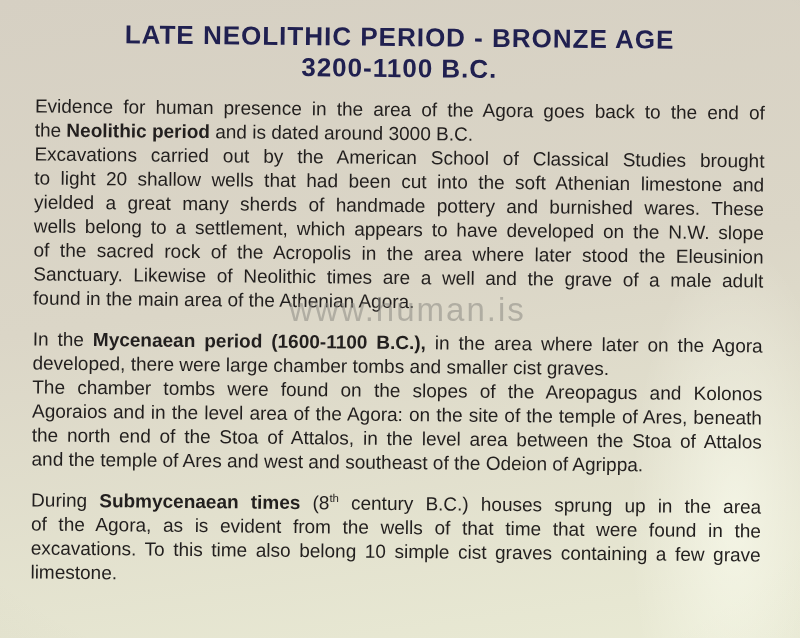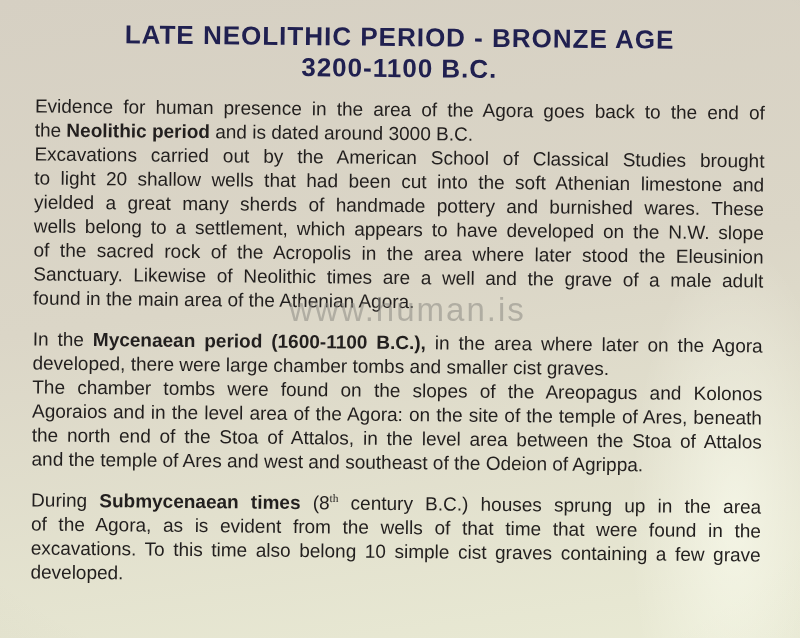--- a/index.html
+++ b/index.html
@@ -30,21 +30,21 @@
   .content {
     position: absolute; left: 36px; top: 98px; width: 730px;
     color: var(--body-text, #221f1e);
     font-size: 19px; line-height: 24px;
   }
   .para { margin: 0 0 17px 0; }
   .para-3 { margin-top: 10px; }
   .line { text-align: left; }
   .line.fill { text-align: justify; text-align-last: justify; }
   b { font-weight: bold; }
-  sup { font-size: 0.6em; line-height: 0; vertical-align: super; font-family: Liberation Serif, serif; }
+  sup { font-size: 0.6em; line-height: 0; vertical-align: super; }
   .watermark {
     position: absolute; left: 289px; top: 291px;
     font-size: 33px; letter-spacing: 2px;
     color: var(--watermark-text, rgba(122,120,113,0.45));
     opacity: 0.55;
     z-index: 1;
   }
   .title, .content { z-index: 2; }
 </style>
 </head>
@@ -79,17 +79,17 @@
       <div class="line fill"><span>The chamber tombs were found on the slopes of the Areopagus and Kolonos</span></div>
       <div class="line fill"><span>Agoraios and in the level area of the Agora: on the site of the temple of Ares, beneath</span></div>
       <div class="line fill"><span>the north end of the Stoa of Attalos, in the level area between the Stoa of Attalos</span></div>
       <div class="line"><span>and the temple of Ares and west and southeast of the Odeion of Agrippa.</span></div>
     </div>
 
     <div class="para para-3">
       <div class="line fill"><span>During </span><b>Submycenaean times</b><span> (8</span><sup>th</sup><span> century B.C.) houses sprung up in the area</span></div>
       <div class="line fill"><span>of the Agora, as is evident from the wells of that time that were found in the</span></div>
       <div class="line fill"><span>excavations. To this time also belong 10 simple cist graves containing a few grave</span></div>
-      <div class="line"><span>developed.</span></div>
+      <div class="line"><span>limestone.</span></div>
     </div>
 
   </div>
 </div>
 
 </body></html>

